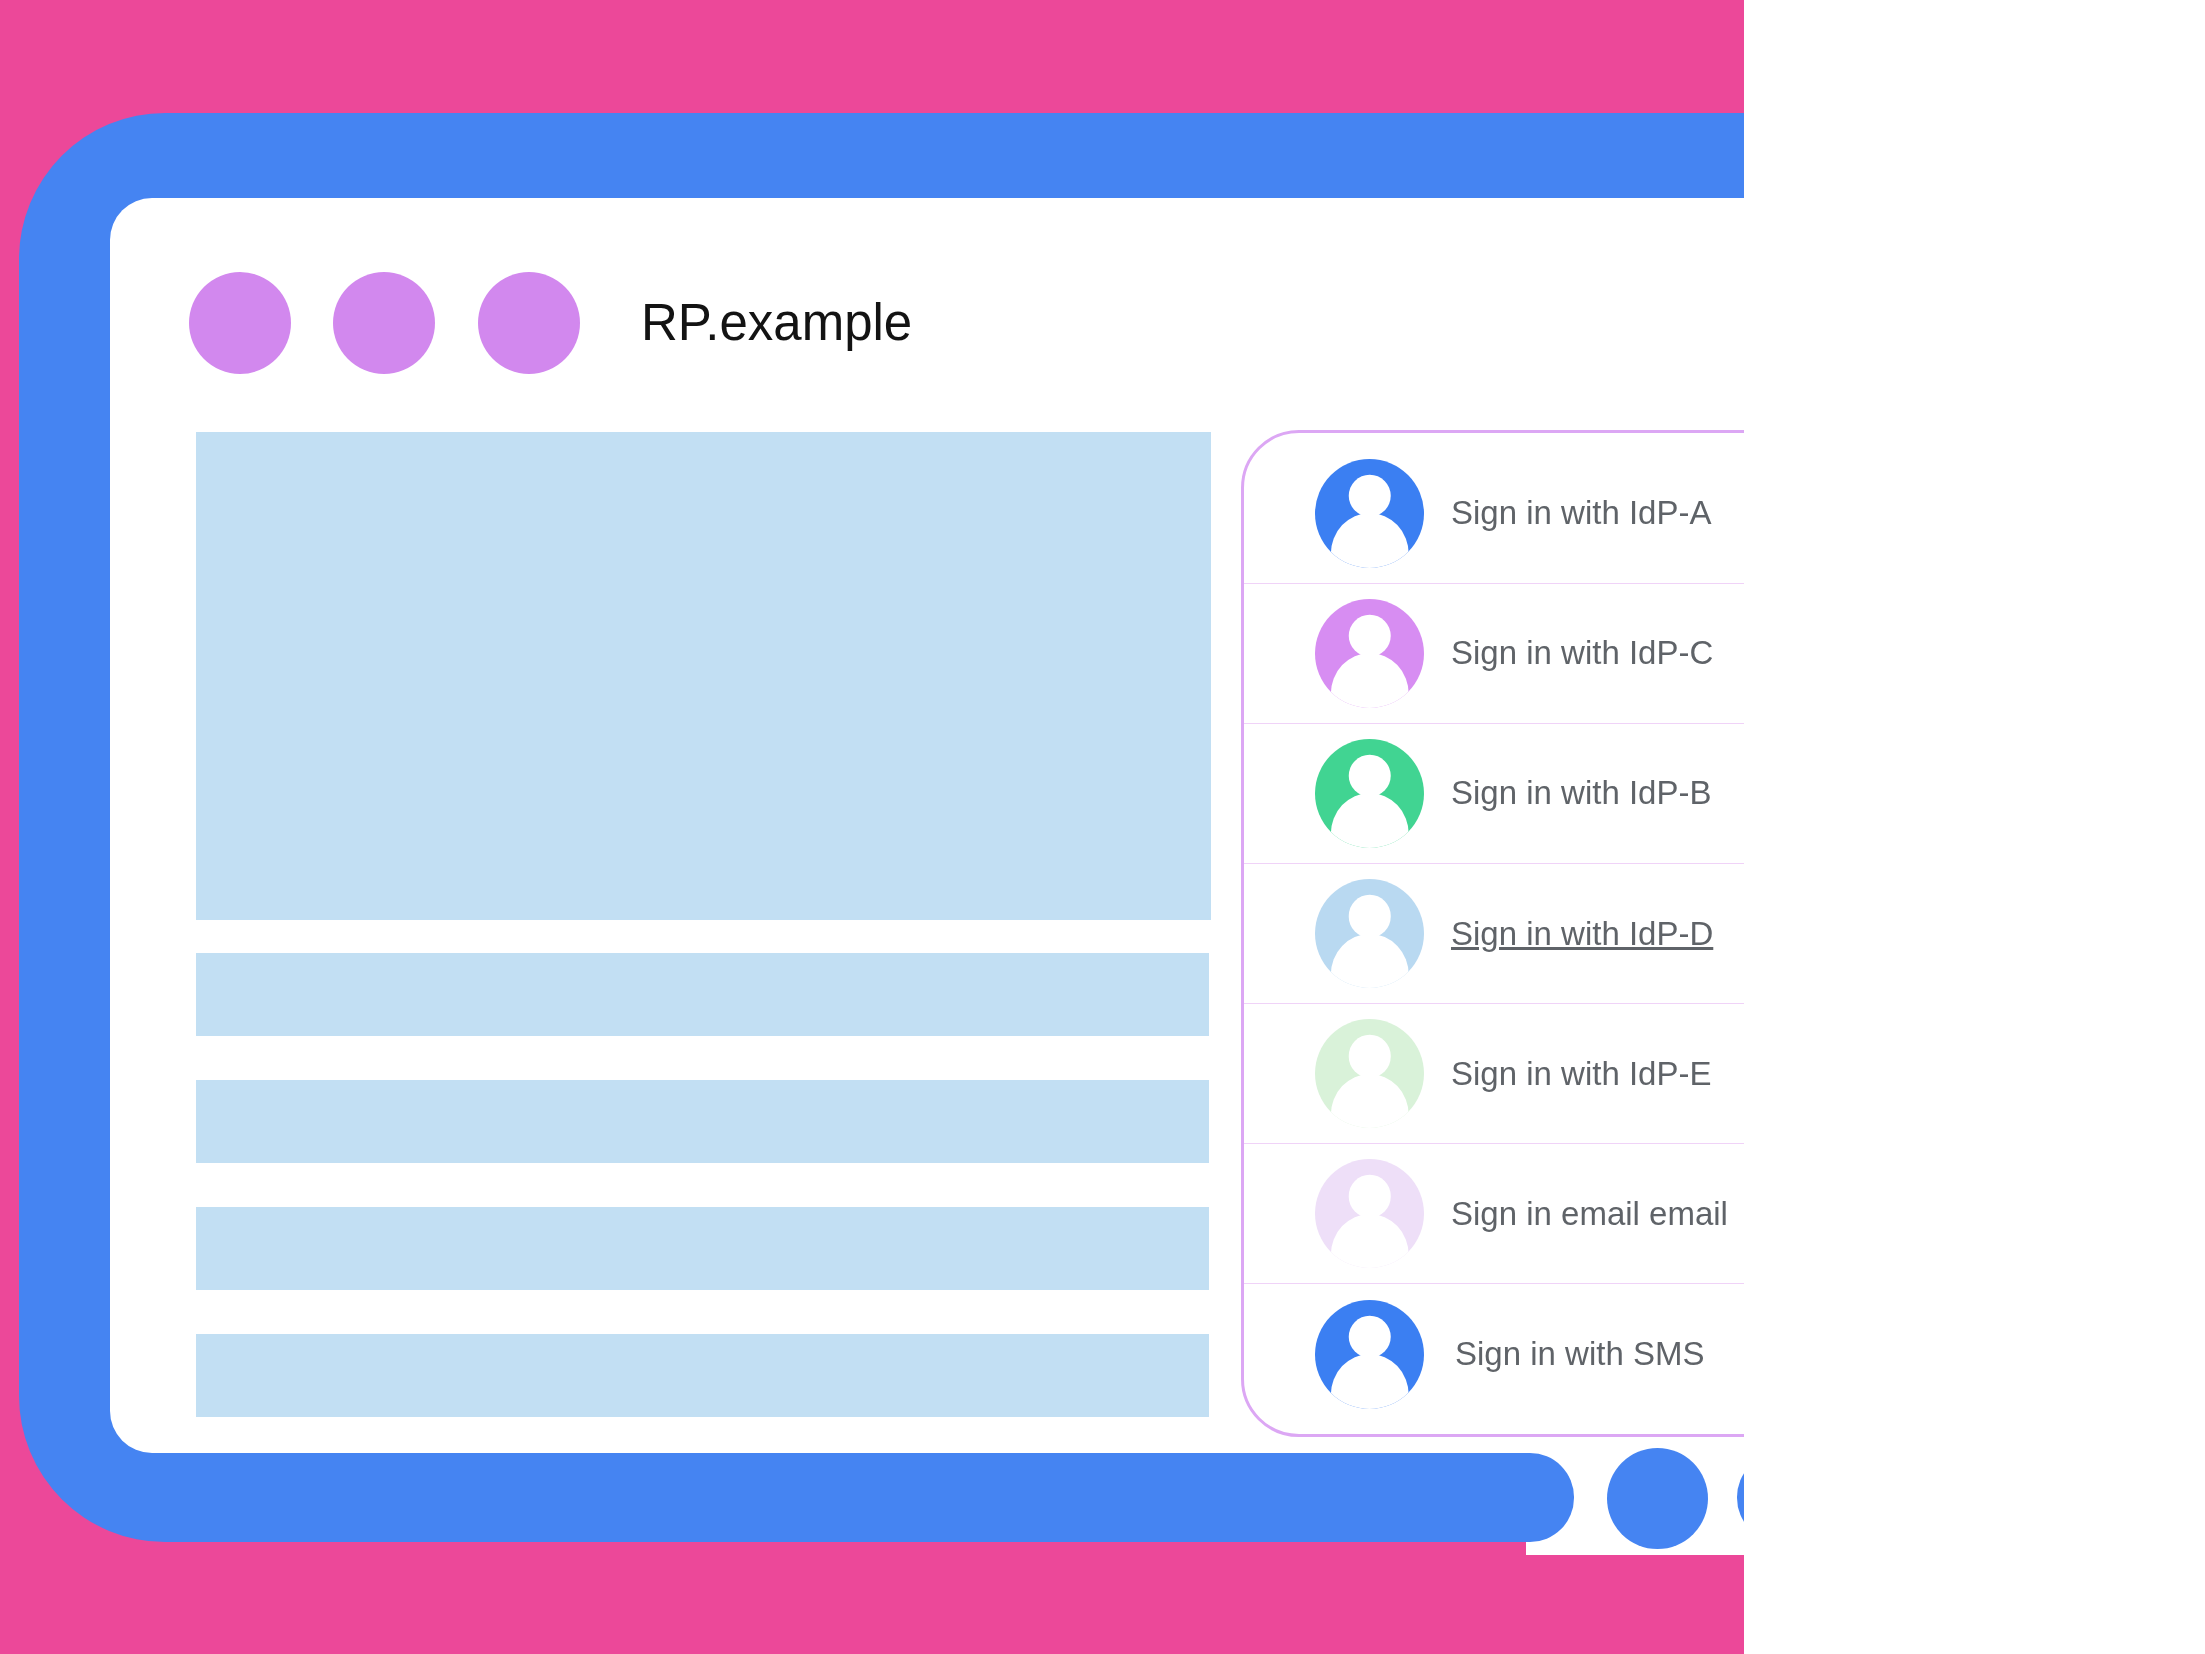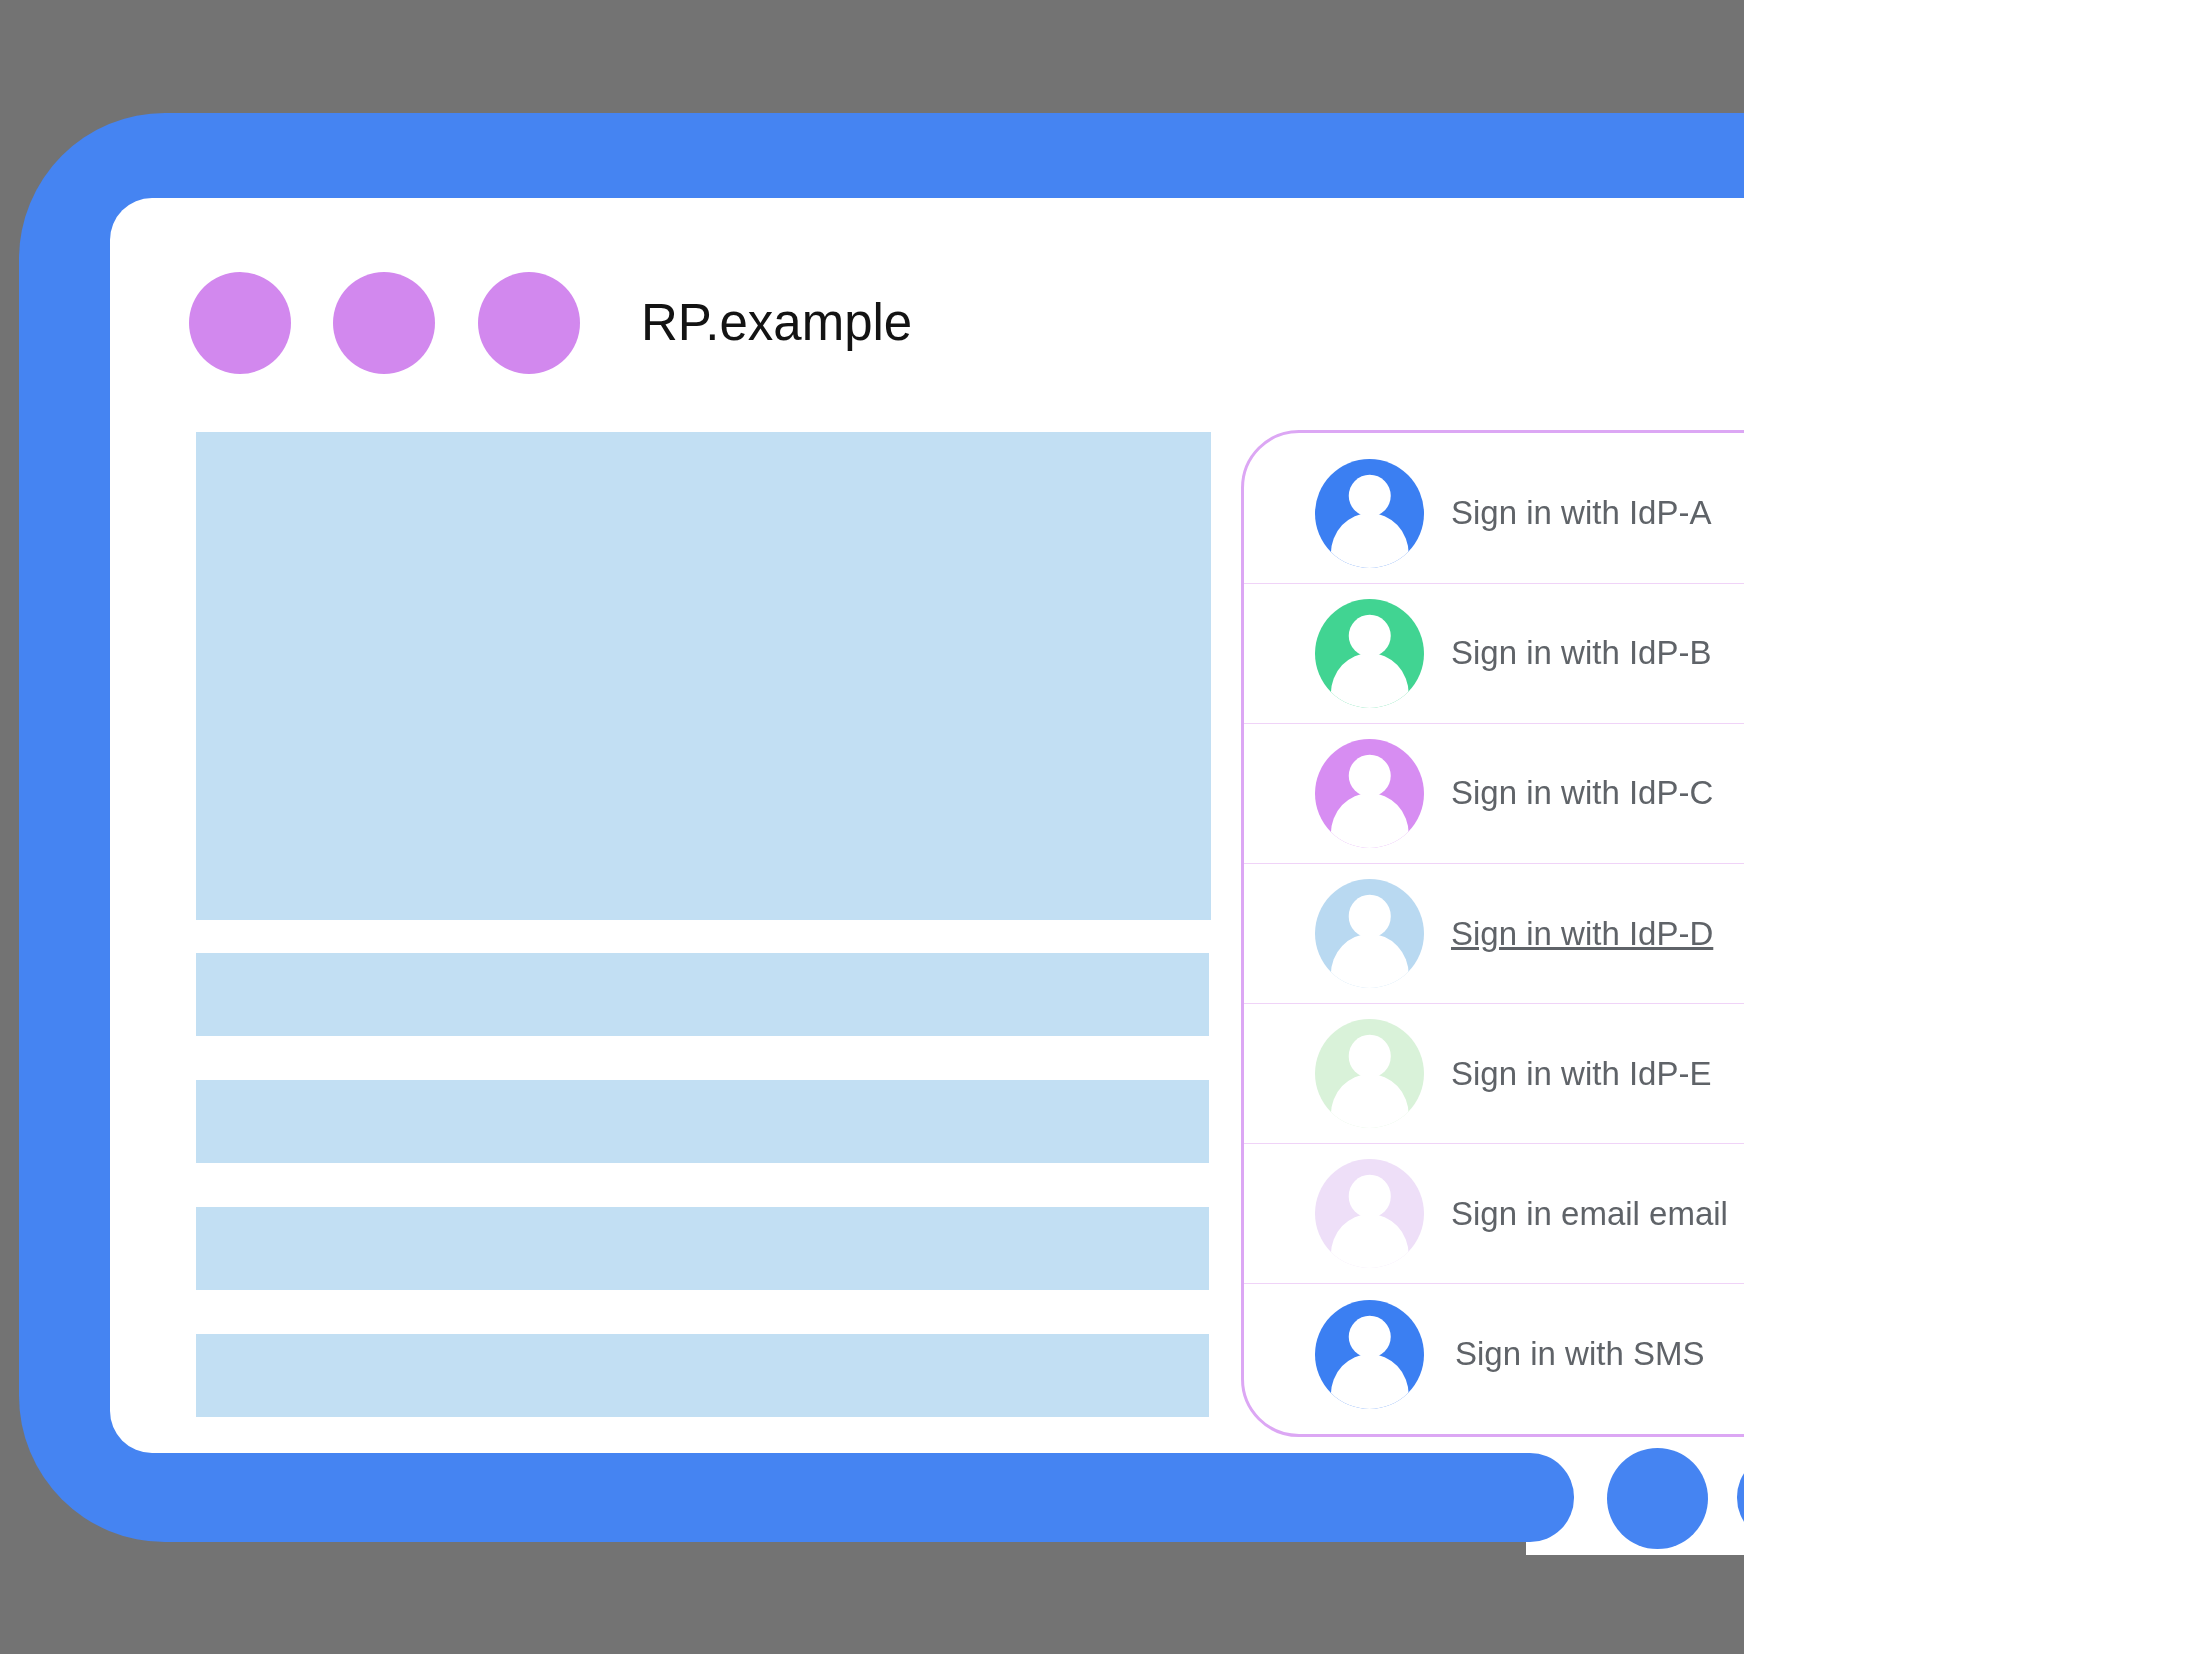--- a/index.html
+++ b/index.html
@@ -1,19 +1,19 @@
 <!DOCTYPE html>
 <html style="font-size:14px"><head>
 <meta charset="utf-8">
 <style>
   html,body{margin:0;padding:0;background:#ffffff;}
   .canvas{
     position:relative;
     width:1744px;height:1654px;
-    background:#737373;
+    background:#ec4899;
     font-family:"Liberation Sans","DejaVu Sans",sans-serif;
     overflow:hidden;
   }
   
   .frame{
     position:absolute;left:19.4px;top:113px;width:2155px;height:1429px;
     border-radius:146px;
   }
   .content-area{
     position:absolute;left:110px;top:198px;width:1976px;height:1255px;
@@ -99,33 +99,33 @@
   <div class="signin-panel" id="signin-panel" style="border-color: rgb(220, 167, 244);">
   <div class="signin-row" style="border-bottom-color: rgb(240, 211, 248);">
     <span class="avatar" style="--c: #3b7ff2;">
       <span class="head"></span>
           <span class="shoulders"></span>
     </span>
     <span class="signin-label" style="color: rgb(95, 99, 104);">Sign in with IdP-A</span>
   </div>
 
   <div class="signin-row" style="border-bottom-color: rgb(240, 211, 248);">
+    <span class="avatar" style="--c: #d78df2;">
+      <span class="head"></span>
+          <span class="shoulders"></span>
+    </span>
+    <span class="signin-label" style="color: rgb(95, 99, 104);">Sign in with IdP-C</span>
+  </div>
+
+  <div class="signin-row" style="border-bottom-color: rgb(240, 211, 248);">
     <span class="avatar" style="--c: #41d492;">
       <span class="head"></span>
           <span class="shoulders"></span>
     </span>
     <span class="signin-label" style="color: rgb(95, 99, 104);">Sign in with IdP-B</span>
-  </div>
-
-  <div class="signin-row" style="border-bottom-color: rgb(240, 211, 248);">
-    <span class="avatar" style="--c: #d78df2;">
-      <span class="head"></span>
-          <span class="shoulders"></span>
-    </span>
-    <span class="signin-label" style="color: rgb(95, 99, 104);">Sign in with IdP-C</span>
   </div>
 
   <div class="signin-row" style="border-bottom-color: rgb(240, 211, 248);">
     <span class="avatar" style="--c: #b9d9f1;">
       <span class="head"></span>
           <span class="shoulders"></span>
     </span>
     <span class="signin-label" style="color: rgb(95, 99, 104); text-decoration: underline;">Sign in with IdP-D</span>
   </div>
 

